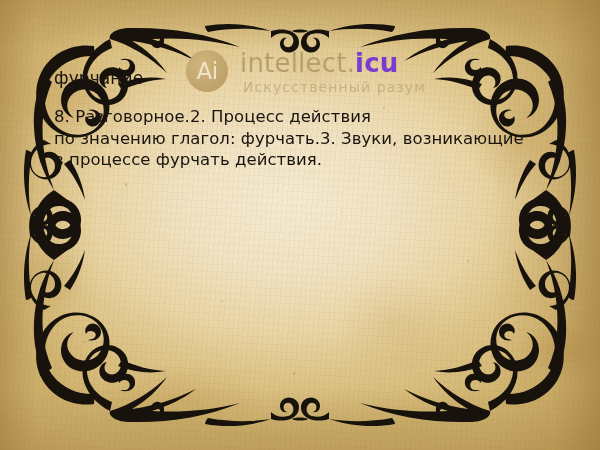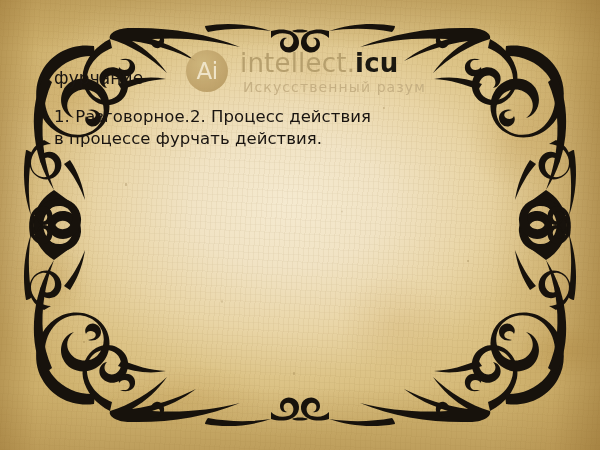--- a/index.html
+++ b/index.html
@@ -116,21 +116,21 @@
     flex-direction: column;
     line-height: 1;
   }
   .wm-main {
     font-family: "DejaVu Sans", sans-serif;
     font-size: 26px;
     color: #b19a68;
     opacity: 0.88;
     letter-spacing: 0.2px;
   }
-  .wm-main b { font-weight: 700; color: #000000; }
+  .wm-main b { font-weight: 700; color: #6d28d9; }
   .wm-sub {
     font-family: "DejaVu Sans", sans-serif;
     font-size: 14px;
     color: #bfa97d;
     opacity: 0.82;
     letter-spacing: 1.1px;
     margin-top: 4px;
     margin-left: 3px;
   }
 
@@ -280,17 +280,18 @@
     </div>
     <div class="wm-textblock">
       <div class="wm-main"><span>intellect.</span><b>icu</b></div>
       <div class="wm-sub">Искусственный  разум</div>
     </div>
   </div>
 
   <div class="headword">фурчание</div>
 
   <div class="definition">
-    <span class="ln">1. Разговорное.2. Процесс действия</span>
+    <span class="ln">8. Разговорное.2. Процесс действия</span>
+    <span class="ln">по значению глагол: фурчать.3. Звуки, возникающие</span>
     <span class="ln">в процессе фурчать действия.</span>
   </div>
 
 </div>
 
 </body></html>

